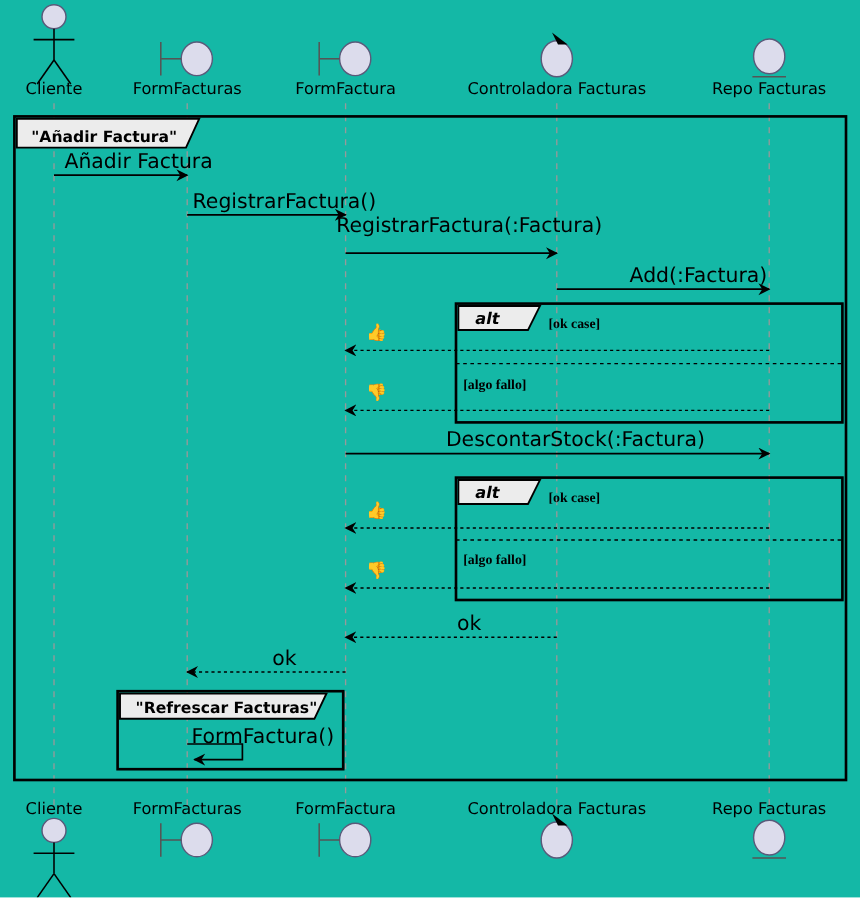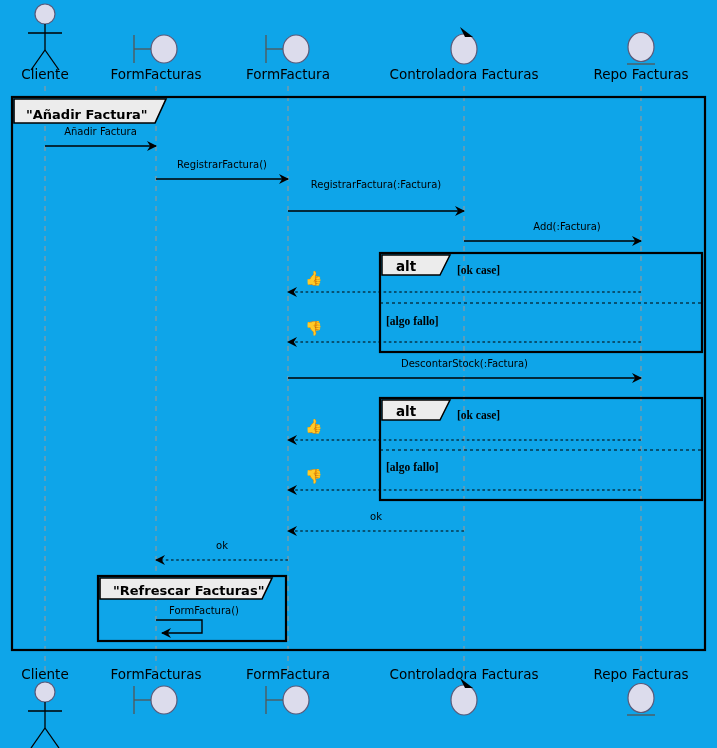--- a/index.html
+++ b/index.html
@@ -9,51 +9,53 @@
   }
   body {
     font-family: "DejaVu Sans", sans-serif;
     -webkit-font-smoothing: antialiased;
   }
   #diagram {
     position: relative;
     width: 717px;
     height: 748px;
     overflow: hidden;
-    background: #0ea5e9;
+    background: #14b8a6;
   }
   #svg-layer {
     position: absolute;
     left: 0;
     top: 0;
     width: 717px;
     height: 748px;
   }
   .lbl {
     position: absolute;
     white-space: nowrap;
     color: #000000;
     line-height: 1;
   }
   .participant-label {
     font-size: 13.5px;
     text-align: center;
     transform: translateX(-50%);
   }
   .msg-label {
-    font-size: 10px;
+    font-size: 17px;
     transform: translateX(-50%);
+    margin-left: 15px;
   }
   .frame-title {
     font-size: 13px;
     font-weight: bold;
   }
   .frag-op {
     font-size: 13.5px;
     font-weight: bold;
+    font-style: italic;
   }
   .guard {
     font-size: 11.5px;
     font-weight: bold;
     font-family: Liberation Serif, serif;
   }
   .hand-glyph {
     position: absolute;
     font-size: 14px;
     color: #4a4a4a;

